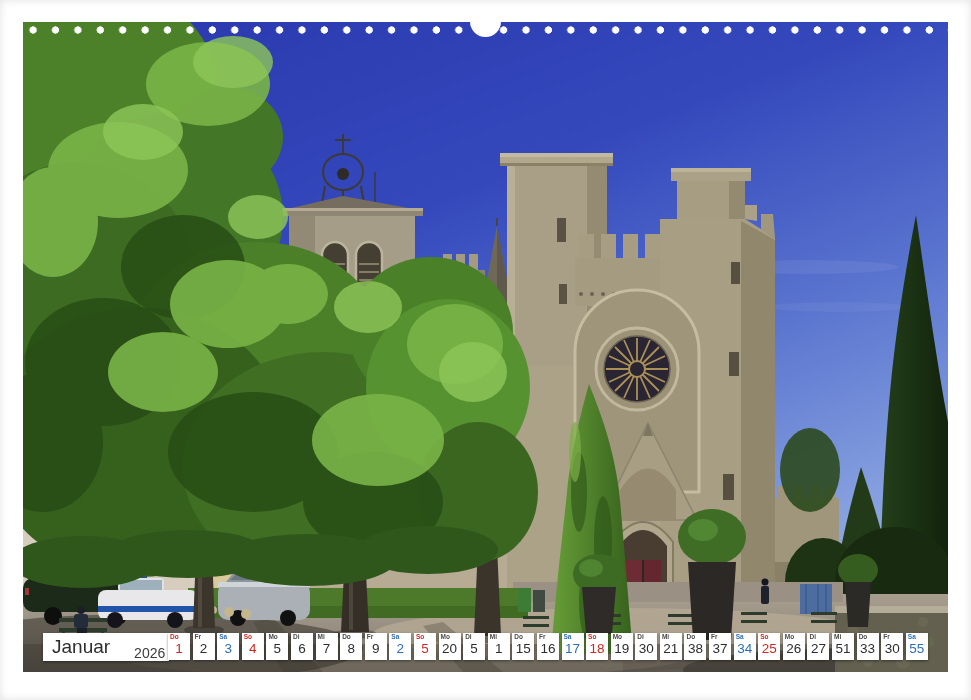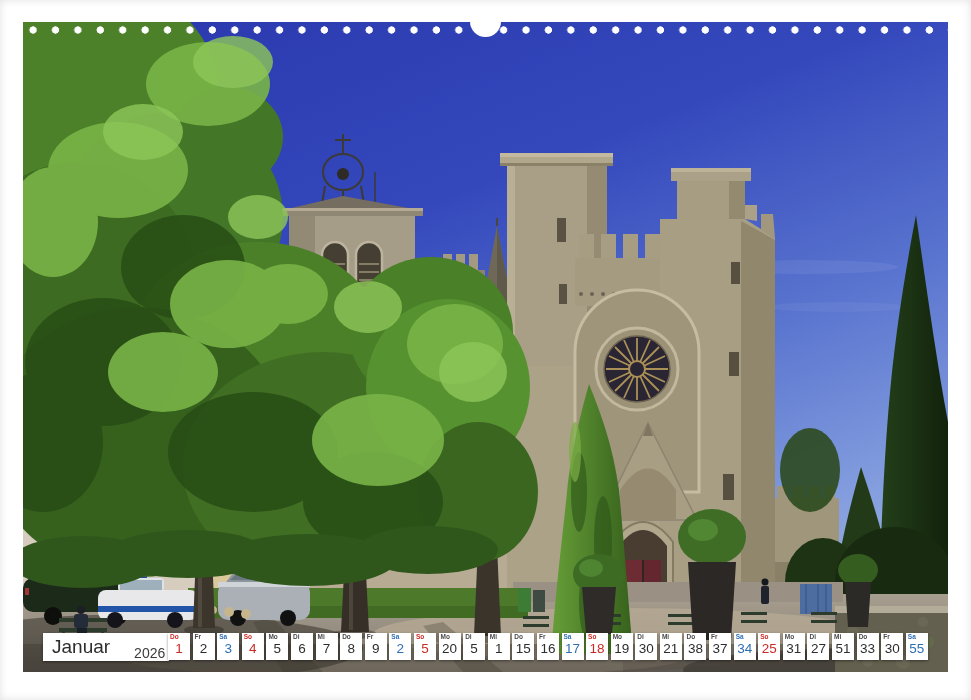--- a/index.html
+++ b/index.html
@@ -472,21 +472,21 @@
     <div class="cell saturday">
       <span class="wd">Sa</span>
       <span class="num">34</span>
     </div>
     <div class="cell sunday">
       <span class="wd">So</span>
       <span class="num">25</span>
     </div>
     <div class="cell normal">
       <span class="wd">Mo</span>
-      <span class="num">31</span>
+      <span class="num">26</span>
     </div>
     <div class="cell normal">
       <span class="wd">Di</span>
       <span class="num">27</span>
     </div>
     <div class="cell normal">
       <span class="wd">Mi</span>
       <span class="num">51</span>
     </div>
     <div class="cell normal">

